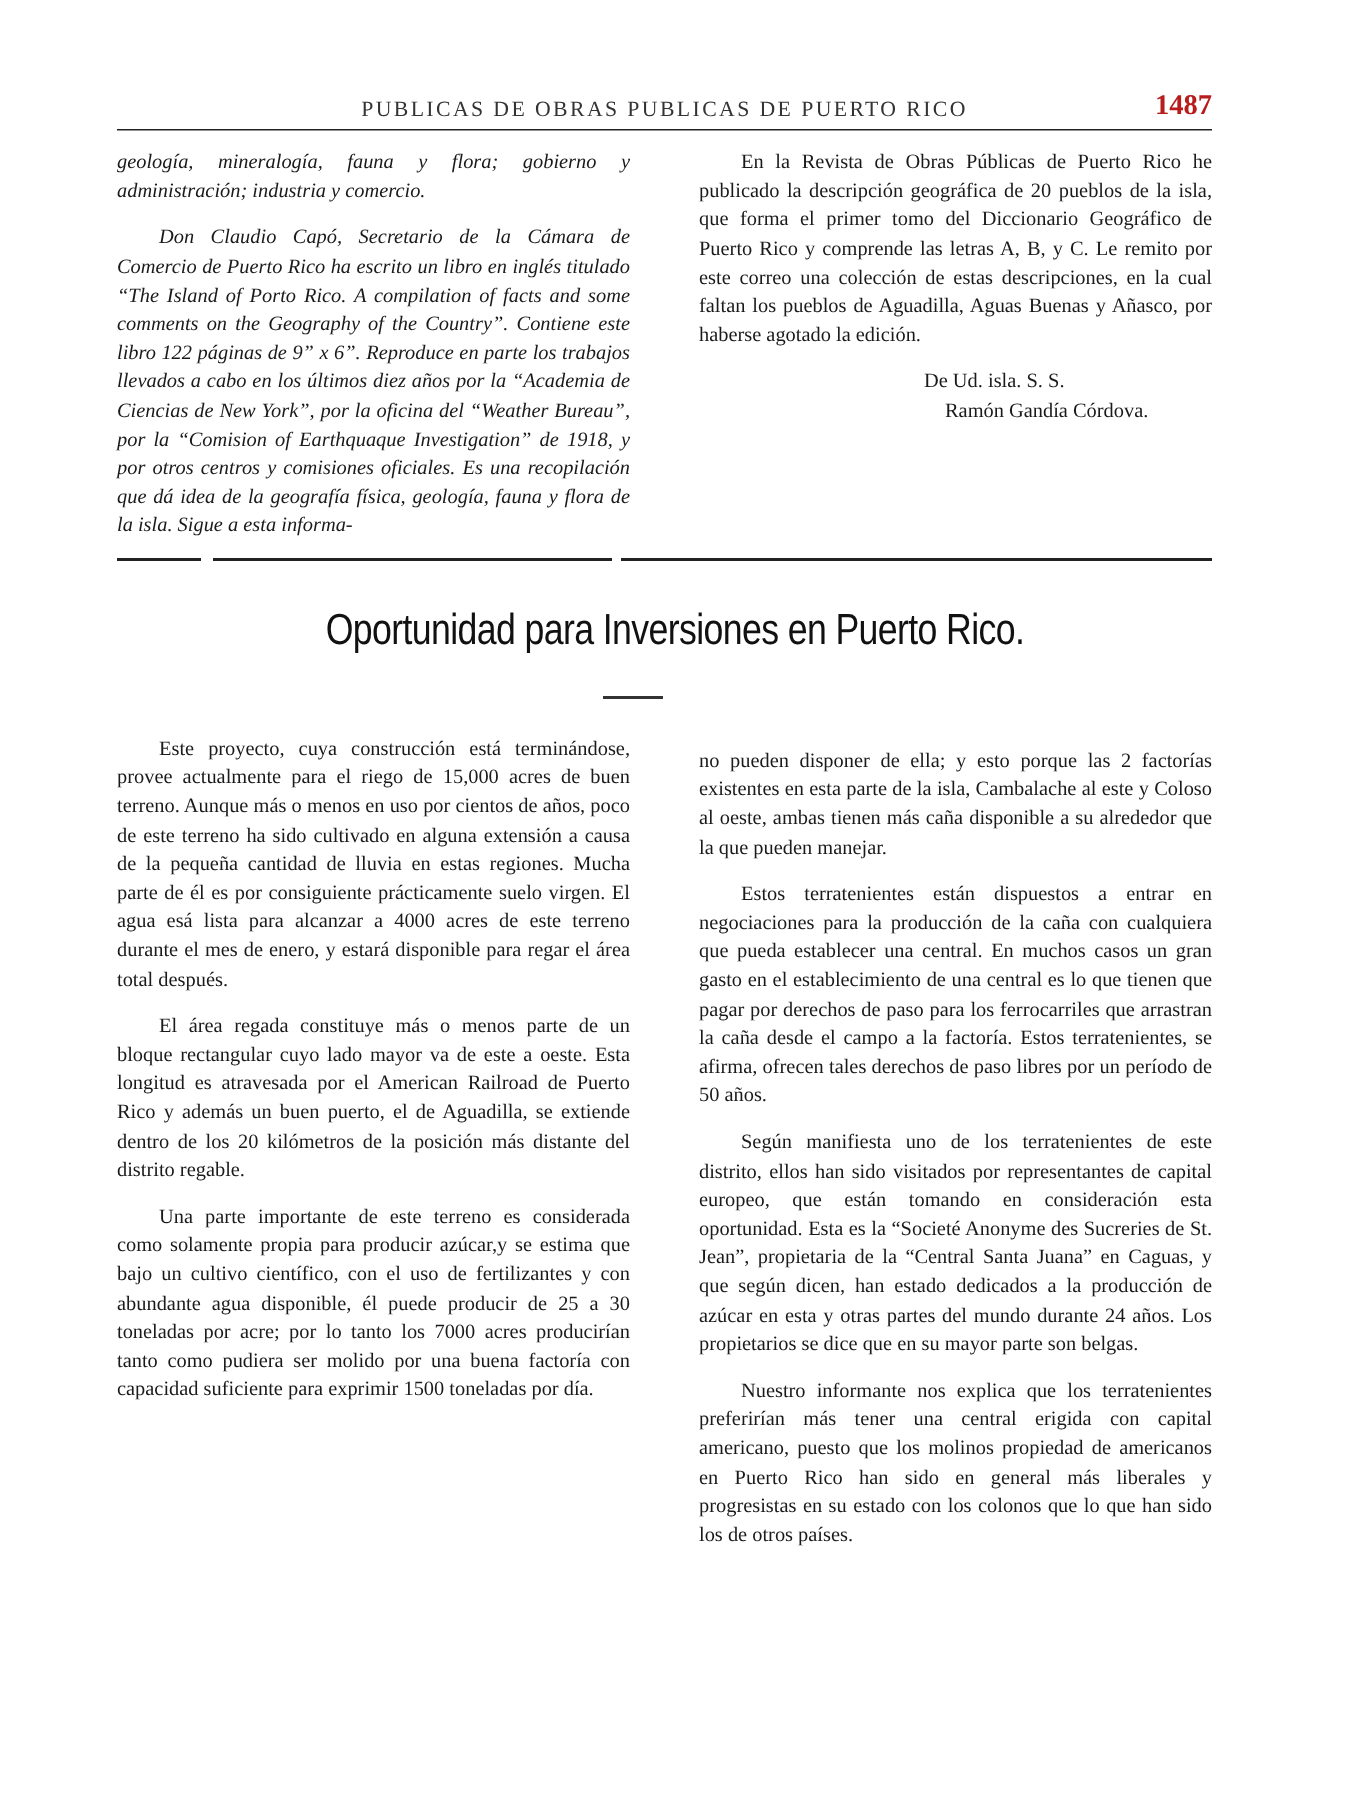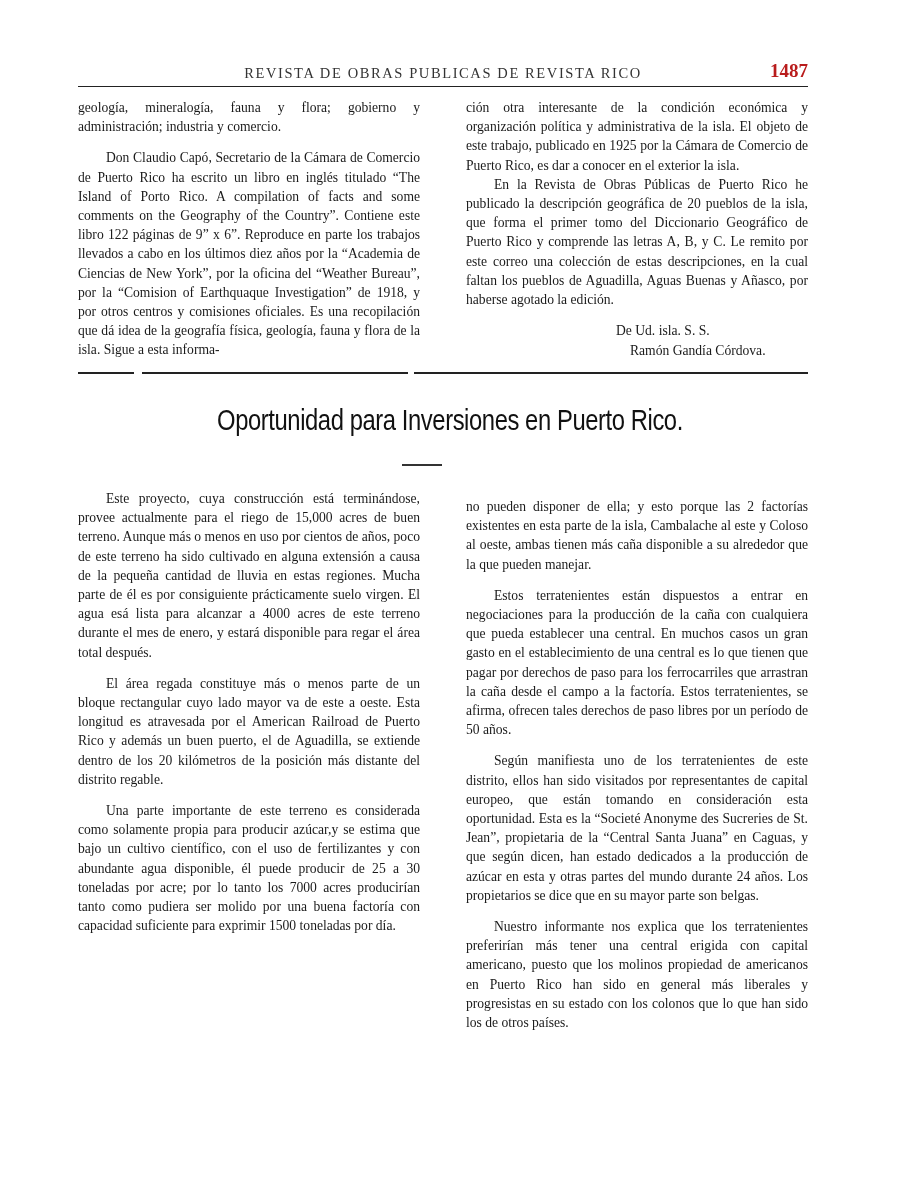--- a/index.html
+++ b/index.html
@@ -19,21 +19,21 @@
   .running-head .page-num {
     position: absolute; right: 0; top: -2px;
     font-size: 19px; font-weight: bold; color: #b91c1c;
   }
   .col {
     position: absolute; font-size: 13.6px; line-height: 19.2px;
     text-align: justify; hyphens: manual;
   }
   .col p { margin: 0 0 12px 0; text-indent: 28px; }
   .col p.noindent { text-indent: 0; }
-  .top-left { left: 78px; top: 98px; width: 342px; }
+  .top-left { left: 78px; top: 98px; width: 342px; font-style: italic; }
   .top-right { left: 466px; top: 98px; width: 342px; }
   .top-right p { margin-bottom: 0; }
   .signature { margin-top: 12px; padding-left: 150px; font-size: 13.6px; line-height: 19.5px; }
   .signature .sig-name { padding-left: 14px; }
   .divider {
     position: absolute; left: 78px; top: 372px; width: 730px; height: 0;
     border-top: 2px solid #222;
   }
   .divider .gap1 { position: absolute; left: 56px; top: -3px; width: 8px; height: 4px; background: #fff; }
   .divider .gap2 { position: absolute; left: 330px; top: -3px; width: 6px; height: 4px; background: #fff; }
@@ -47,31 +47,30 @@
   .title-rule {
     position: absolute; left: 402px; top: 464px; width: 40px; border-top: 2px solid #333;
   }
   .bottom-left { left: 78px; top: 489px; width: 342px; }
   .bottom-right { left: 466px; top: 497px; width: 342px; }
 </style>
 </head>
 <body>
 
 <div class="running-head">
-  <div class="title">REVISTA DE OBRAS PUBLICAS DE REVISTA RICO</div>
+  <div class="title">PUBLICAS DE OBRAS PUBLICAS DE PUERTO RICO</div>
   <div class="page-num">1487</div>
 </div>
 
 <div class="col top-left">
   <p class="noindent">geología, mineralogía, fauna y flora; gobierno y administración; industria y comercio.</p>
   <p>Don Claudio Capó, Secretario de la Cámara de Comercio de Puerto Rico ha escrito un libro en inglés titulado “The Island of Porto Rico. A compilation of facts and some comments on the Geography of the Country”. Contiene este libro 122 páginas de 9” x 6”. Reproduce en parte los trabajos llevados a cabo en los últimos diez años por la “Academia de Ciencias de New York”, por la oficina del “Weather Bureau”, por la “Comision of Earthquaque Investigation” de 1918, y por otros centros y comisiones oficiales. Es una recopilación que dá idea de la geografía física, geología, fauna y flora de la isla. Sigue a esta informa-</p>
 </div>
 
 <div class="col top-right">
-  <p class="noindent">ción otra interesante de la condición económica y organización política y administrativa de la isla. El objeto de este trabajo, publicado en 1925 por la Cámara de Comercio de Puerto Rico, es dar a conocer en el exterior la isla.</p>
   <p>En la Revista de Obras Públicas de Puerto Rico he publicado la descripción geográfica de 20 pueblos de la isla, que forma el primer tomo del Diccionario Geográfico de Puerto Rico y comprende las letras A, B, y C. Le remito por este correo una colección de estas descripciones, en la cual faltan los pueblos de Aguadilla, Aguas Buenas y Añasco, por haberse agotado la edición.</p>
   <div class="signature">
     <div>De Ud. isla. S. S.</div>
     <div class="sig-name">Ramón Gandía Córdova.</div>
   </div>
 </div>
 
 <div class="divider">
   <span class="gap1"></span>
     <span class="gap2"></span>

